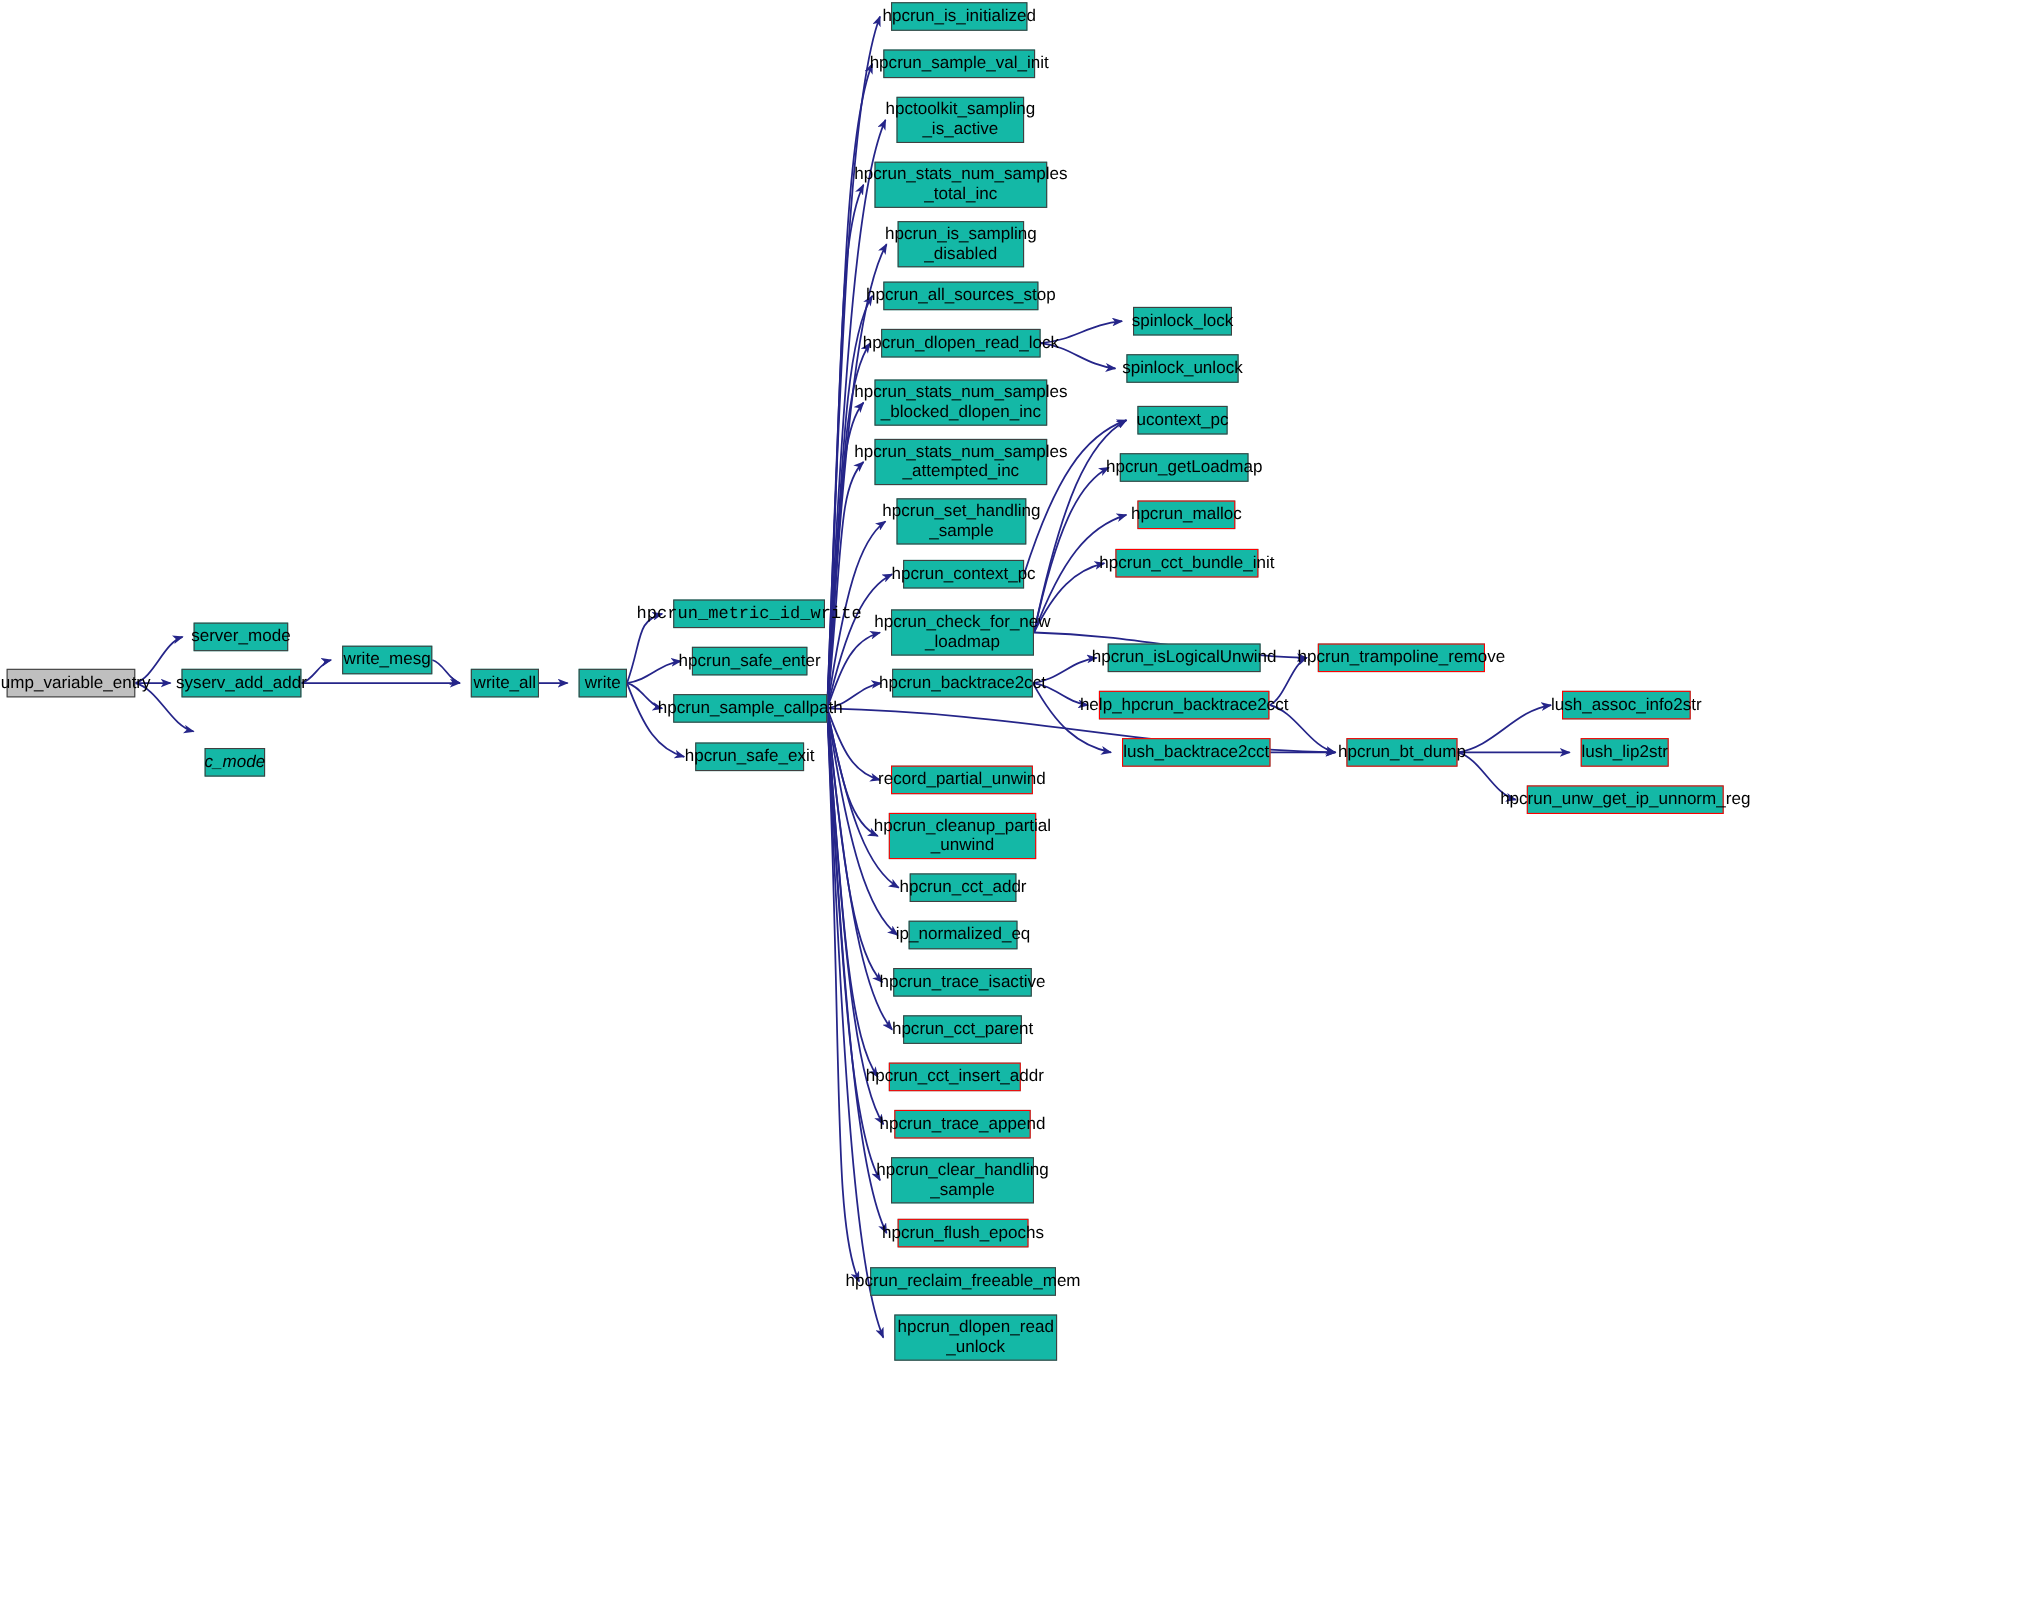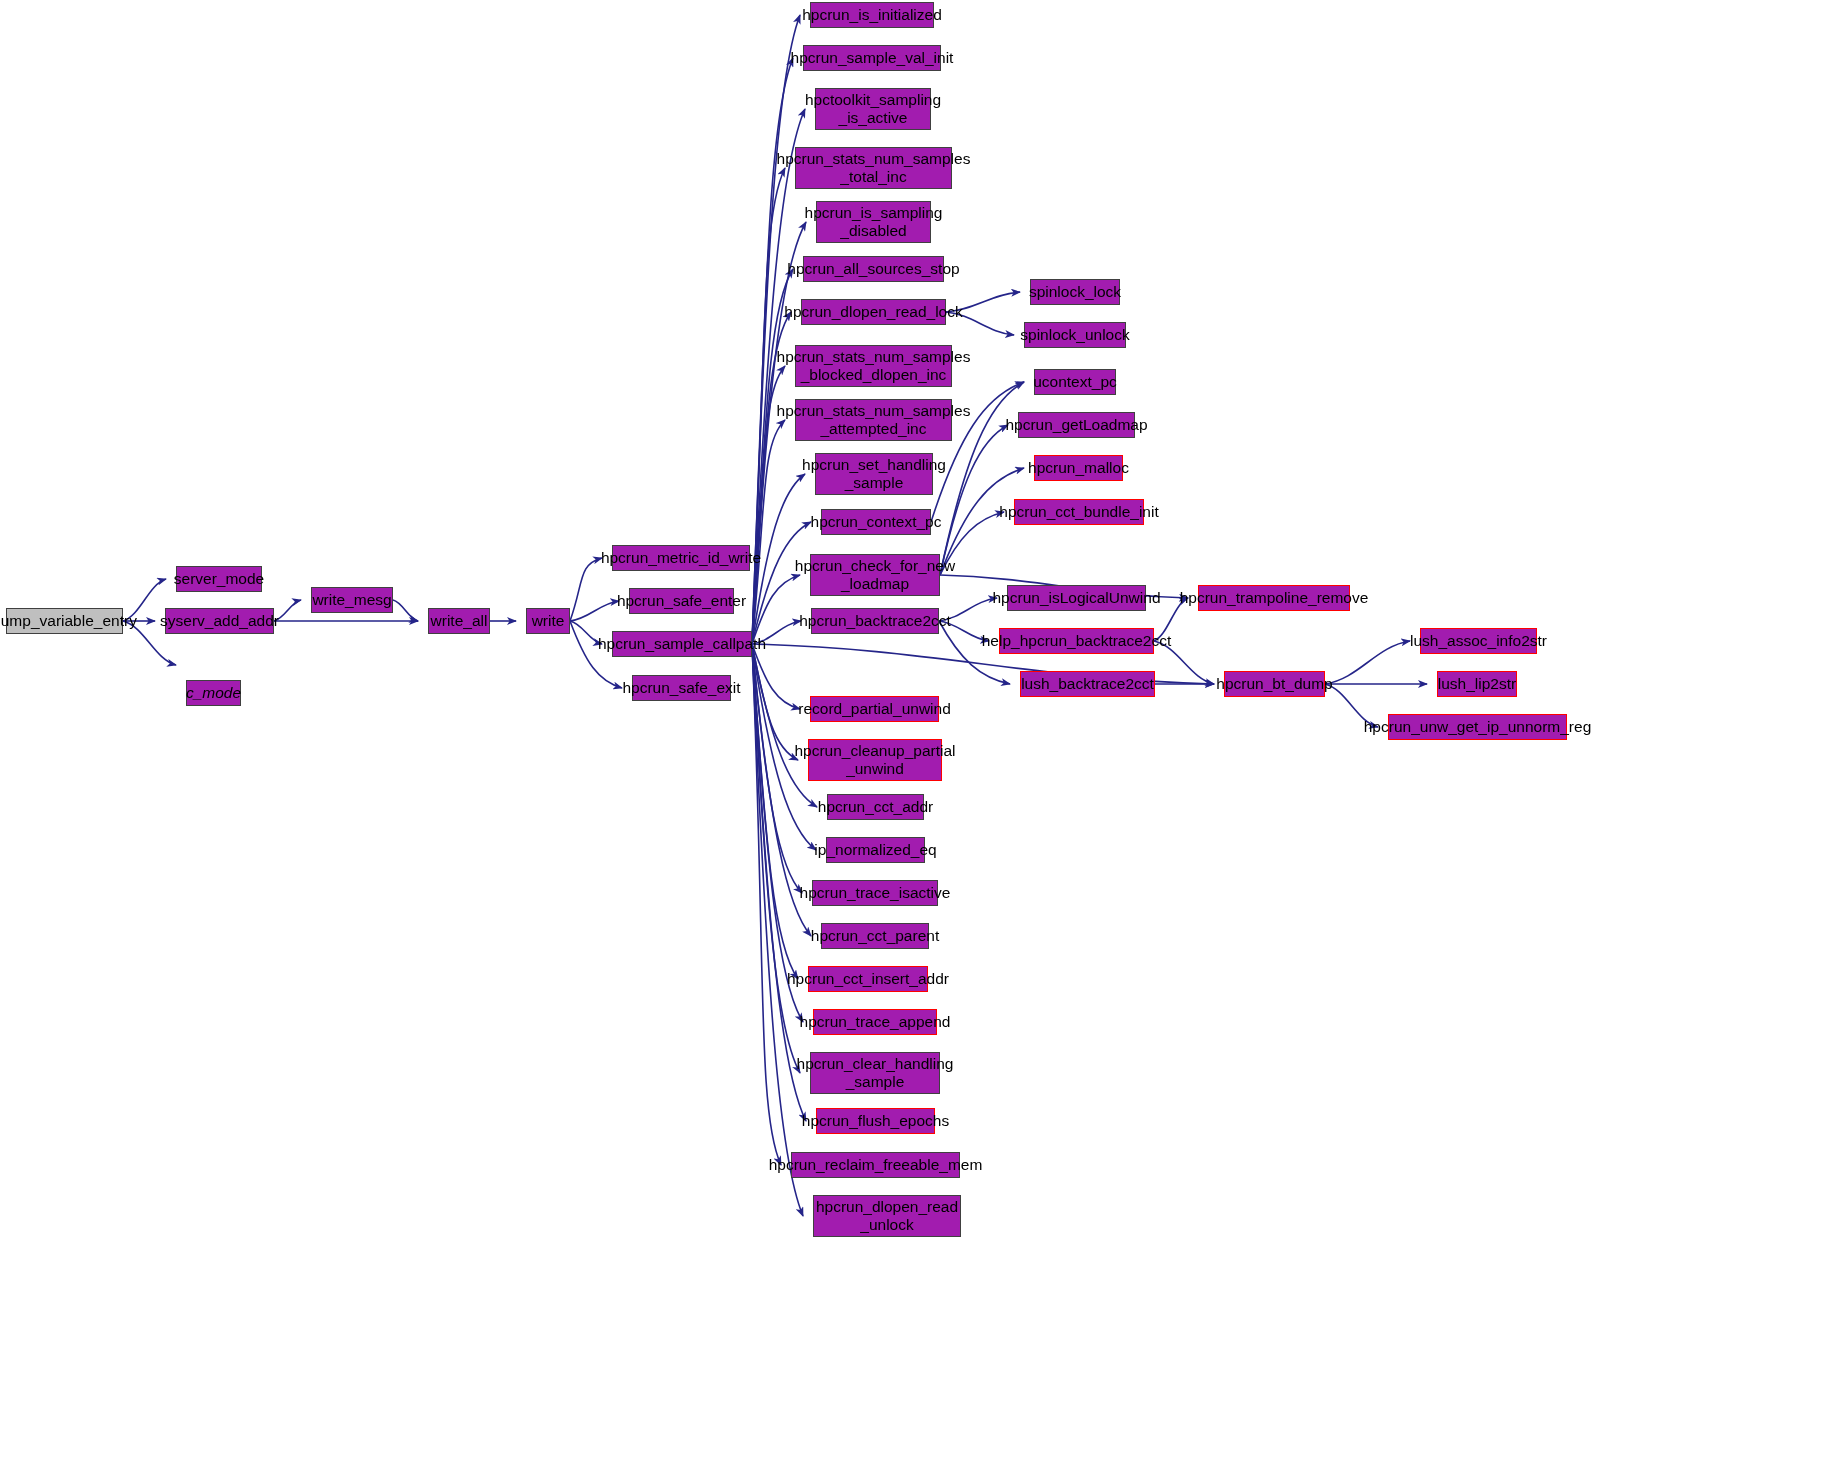--- a/index.html
+++ b/index.html
@@ -20,21 +20,21 @@
     position: absolute;
     left: 0;
     top: 0;
     width: 1848px;
     height: 1458px;
     pointer-events: none;
   }
   .node {
     position: absolute;
     box-sizing: border-box;
-    background: #a21caf;
+    background: #14b8a6;
     border: 1px solid #404040;
     display: flex;
     align-items: center;
     justify-content: center;
     text-align: center;
     font-size: 15.5px;
     line-height: 1.18;
     color: #000000;
     white-space: pre;
     letter-spacing: 0px;
@@ -116,21 +116,21 @@
       </g>
   </svg>
   <div id="nodes">
       <div class="node root" style="left: 6px; top: 608px; width: 117px; height: 26px;">dump_variable_entry</div>
       <div class="node" style="left: 176px; top: 566px; width: 86px; height: 26px;">server_mode</div>
       <div class="node" style="left: 165px; top: 608px; width: 109px; height: 26px;">syserv_add_addr</div>
       <div class="node" style="left: 186px; top: 680px; width: 55px; height: 26px; font-style: italic;">c_mode</div>
       <div class="node" style="left: 311px; top: 587px; width: 82px; height: 26px;">write_mesg</div>
       <div class="node" style="left: 428px; top: 608px; width: 62px; height: 26px;">write_all</div>
       <div class="node" style="left: 526px; top: 608px; width: 44px; height: 26px;">write</div>
-      <div class="node" style="left: 612px; top: 545px; width: 138px; height: 26px;">hpcrun_metric_id_write</div>
+      <div class="node" style="left: 612px; top: 545px; width: 138px; height: 26px; font-family: Liberation Mono, monospace;">hpcrun_metric_id_write</div>
       <div class="node" style="left: 629px; top: 588px; width: 105px; height: 26px;">hpcrun_safe_enter</div>
       <div class="node" style="left: 612px; top: 631px; width: 140px; height: 26px;">hpcrun_sample_callpath</div>
       <div class="node" style="left: 632px; top: 675px; width: 99px; height: 26px;">hpcrun_safe_exit</div>
       <div class="node" style="left: 810px; top: 2px; width: 124px; height: 26px;">hpcrun_is_initialized</div>
       <div class="node" style="left: 803px; top: 45px; width: 138px; height: 26px;">hpcrun_sample_val_init</div>
       <div class="node" style="left: 815px; top: 88px; width: 116px; height: 42px;">hpctoolkit_sampling
 _is_active</div>
       <div class="node" style="left: 795px; top: 147px; width: 157px; height: 42px;">hpcrun_stats_num_samples
 _total_inc</div>
       <div class="node" style="left: 816px; top: 201px; width: 115px; height: 42px;">hpcrun_is_sampling

